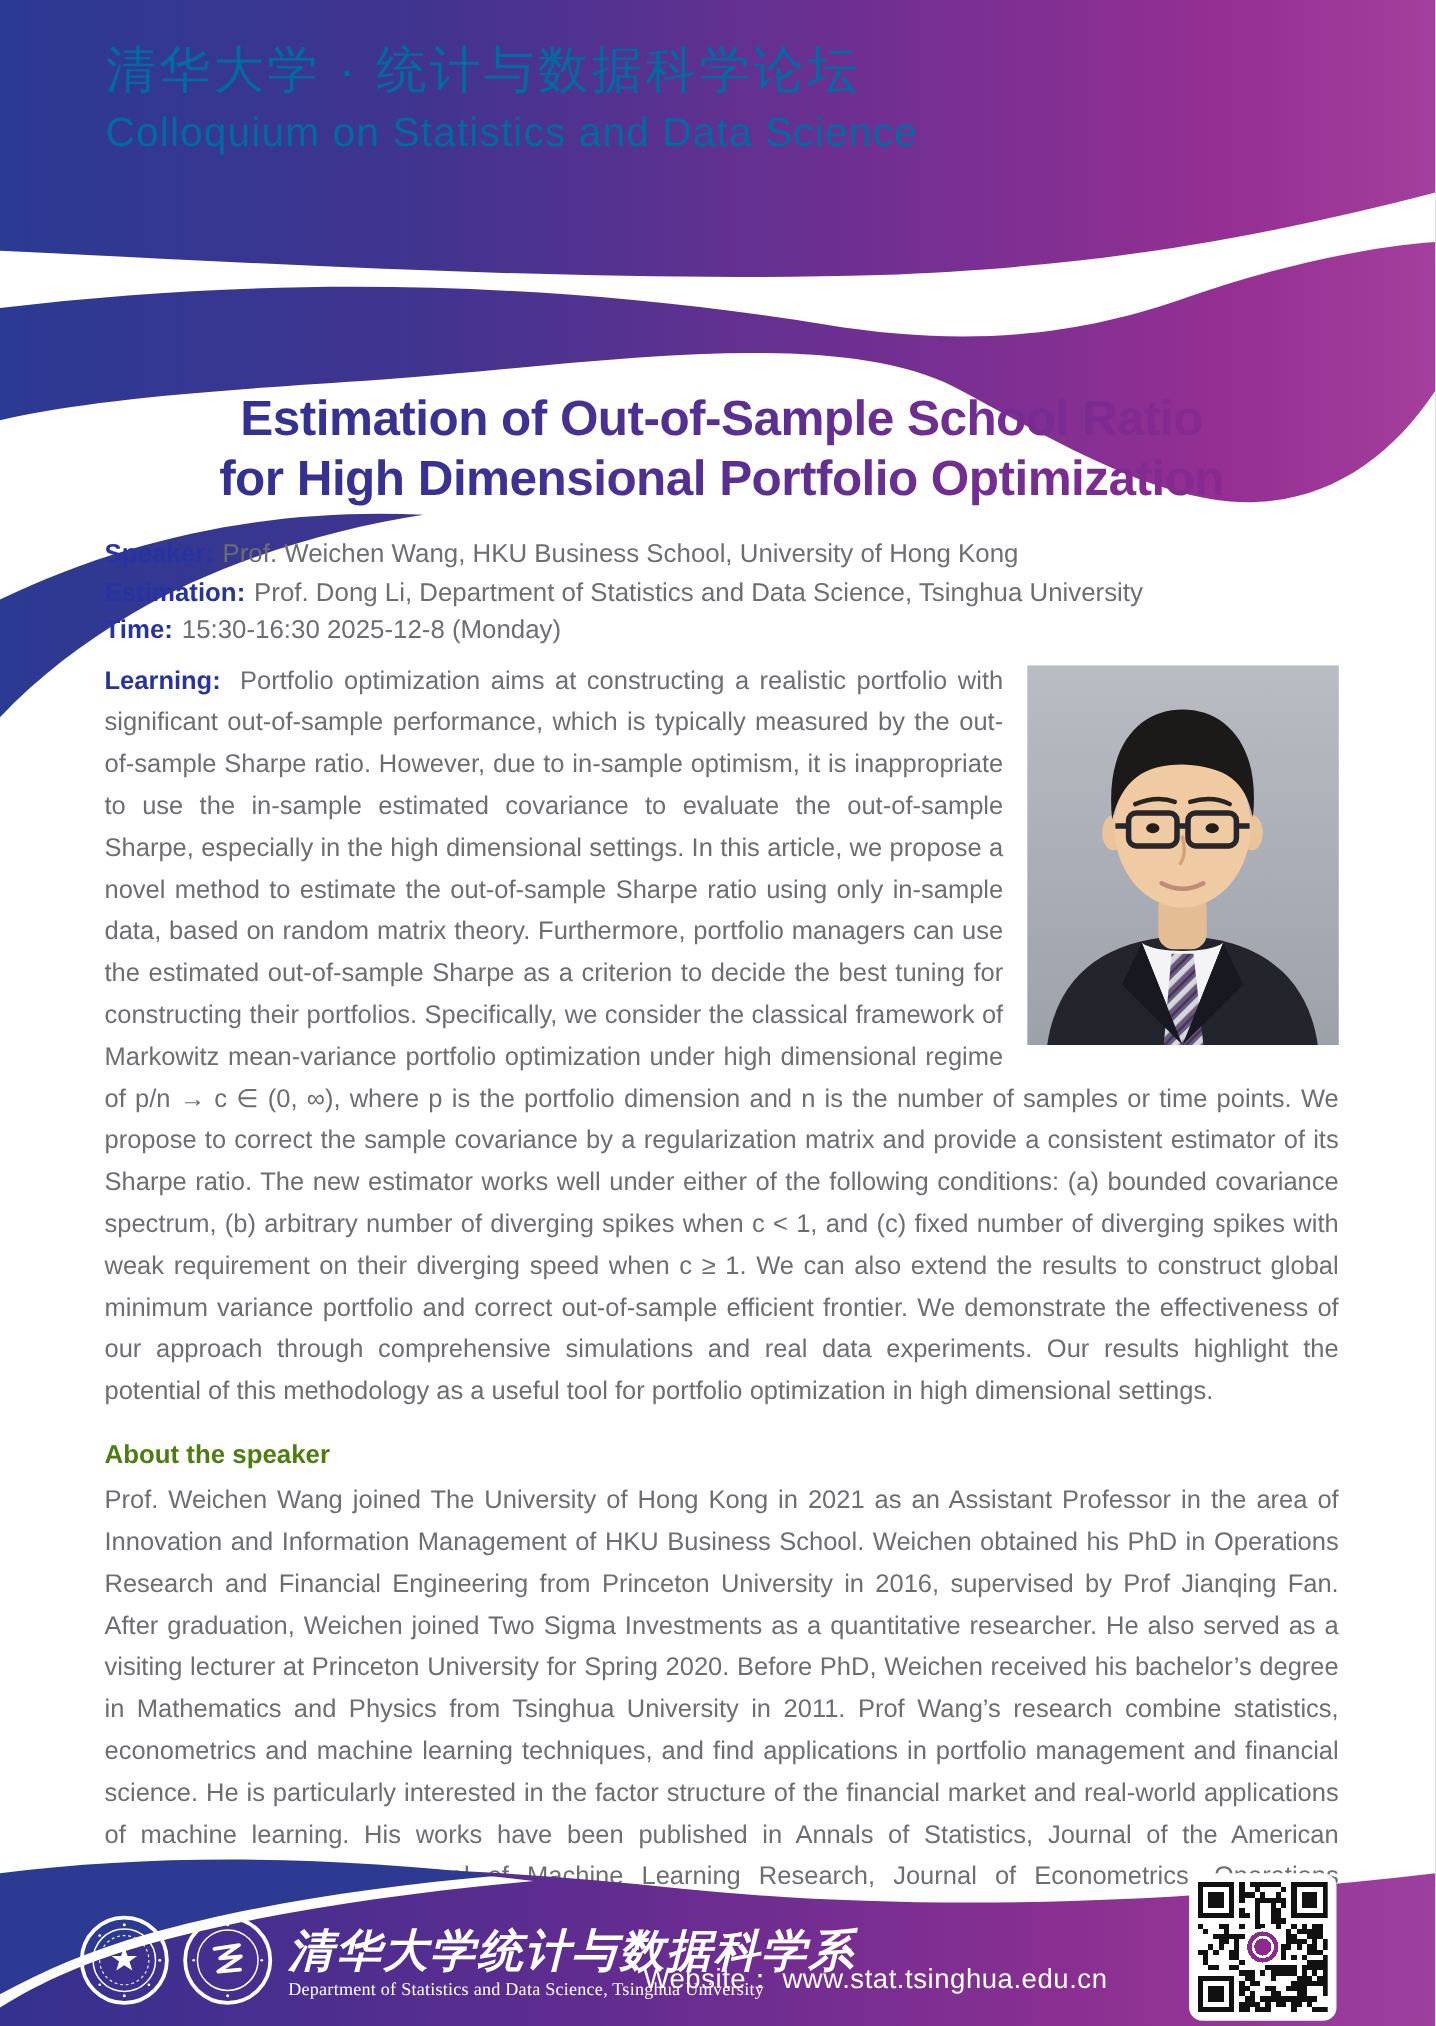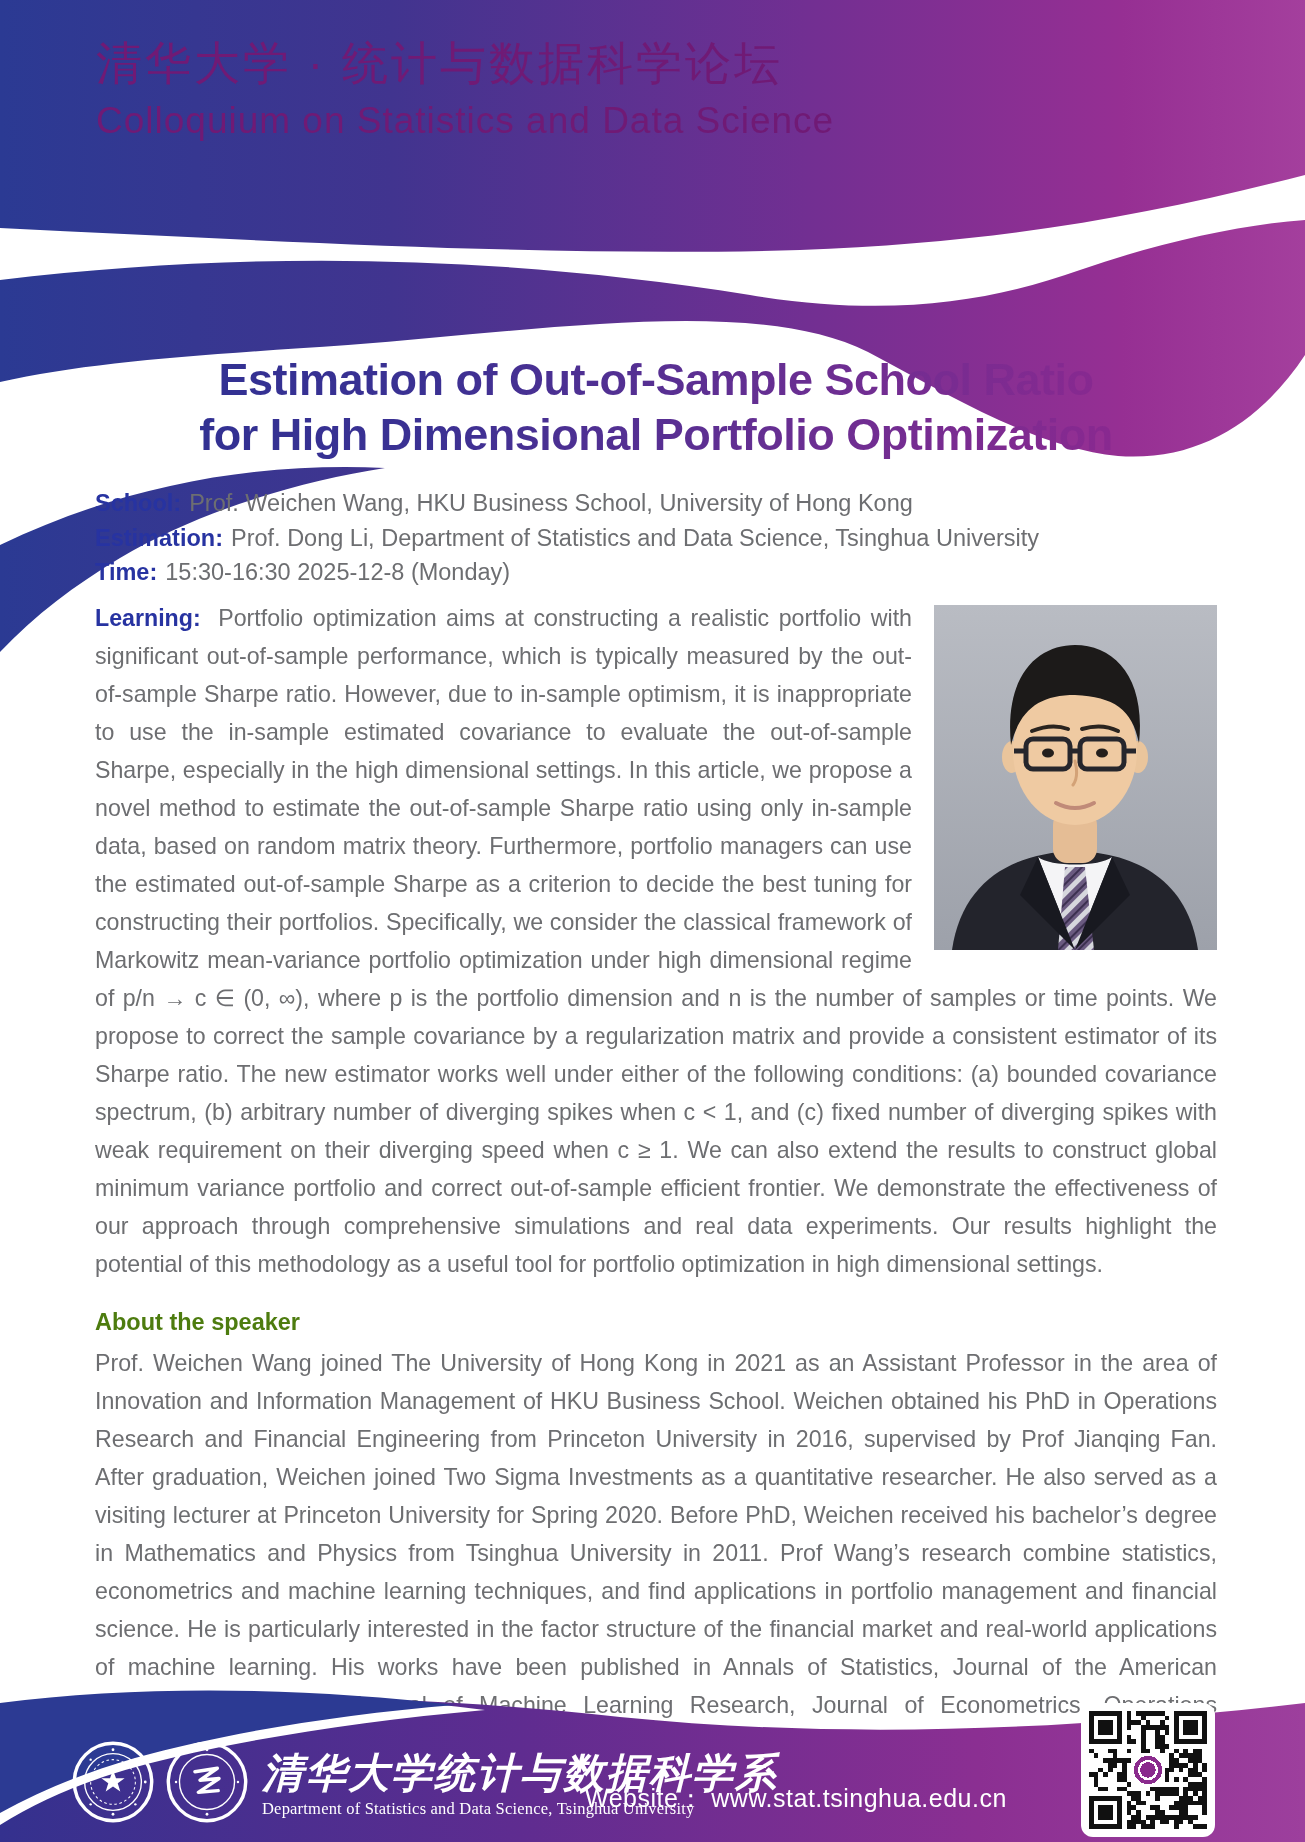--- a/index.html
+++ b/index.html
@@ -9,21 +9,21 @@
     margin:0 auto;
     background:#ffffff;
     overflow:hidden;
     outline:1px solid #b9bbc2;
     font-family:"Liberation Sans", sans-serif;
   }
   svg{display:block;}
 
   
   .hero-waves{position:absolute;top:0;left:0;width:1305px;height:700px;pointer-events:none;}
-  .banner-text{position:absolute;top:34px;left:96px;color:#701a75;}
+  .banner-text{position:absolute;top:34px;left:96px;color:#0369a1;}
   .banner-zh{font-size:46px;letter-spacing:3px;font-weight:400;line-height:58px;}
   .banner-en{font-size:37px;letter-spacing:1px;font-weight:400;line-height:46px;margin-top:6px;}
 
   
   .talk-title{
     position:absolute;top:352px;left:95px;right:88px;
     text-align:center;font-weight:700;font-size:45px;line-height:55px;letter-spacing:-0.5px;
     color:#5b2e91;
   }
   @supports ((-webkit-background-clip:text) or (background-clip:text)){
@@ -110,21 +110,21 @@
   </div>
 
   <div class="talk-title">
     <div>Estimation of Out-of-Sample School Ratio</div>
     <div>for High Dimensional Portfolio Optimization</div>
   </div>
 
   <div class="content">
 
     <div class="detail-row">
-      <span class="detail-label">School:</span><span>Prof. Weichen Wang, HKU Business School, University of Hong Kong</span>
+      <span class="detail-label">Speaker:</span><span>Prof. Weichen Wang, HKU Business School, University of Hong Kong</span>
     </div>
     <div class="detail-row">
       <span class="detail-label">Estimation:</span><span>Prof. Dong Li, Department of Statistics and Data Science, Tsinghua University</span>
     </div>
     <div class="detail-row">
       <span class="detail-label">Time:</span><span>15:30-16:30 2025-12-8 (Monday)</span>
     </div>
 
     <p class="para abstract">
       <span class="photo-frame">

